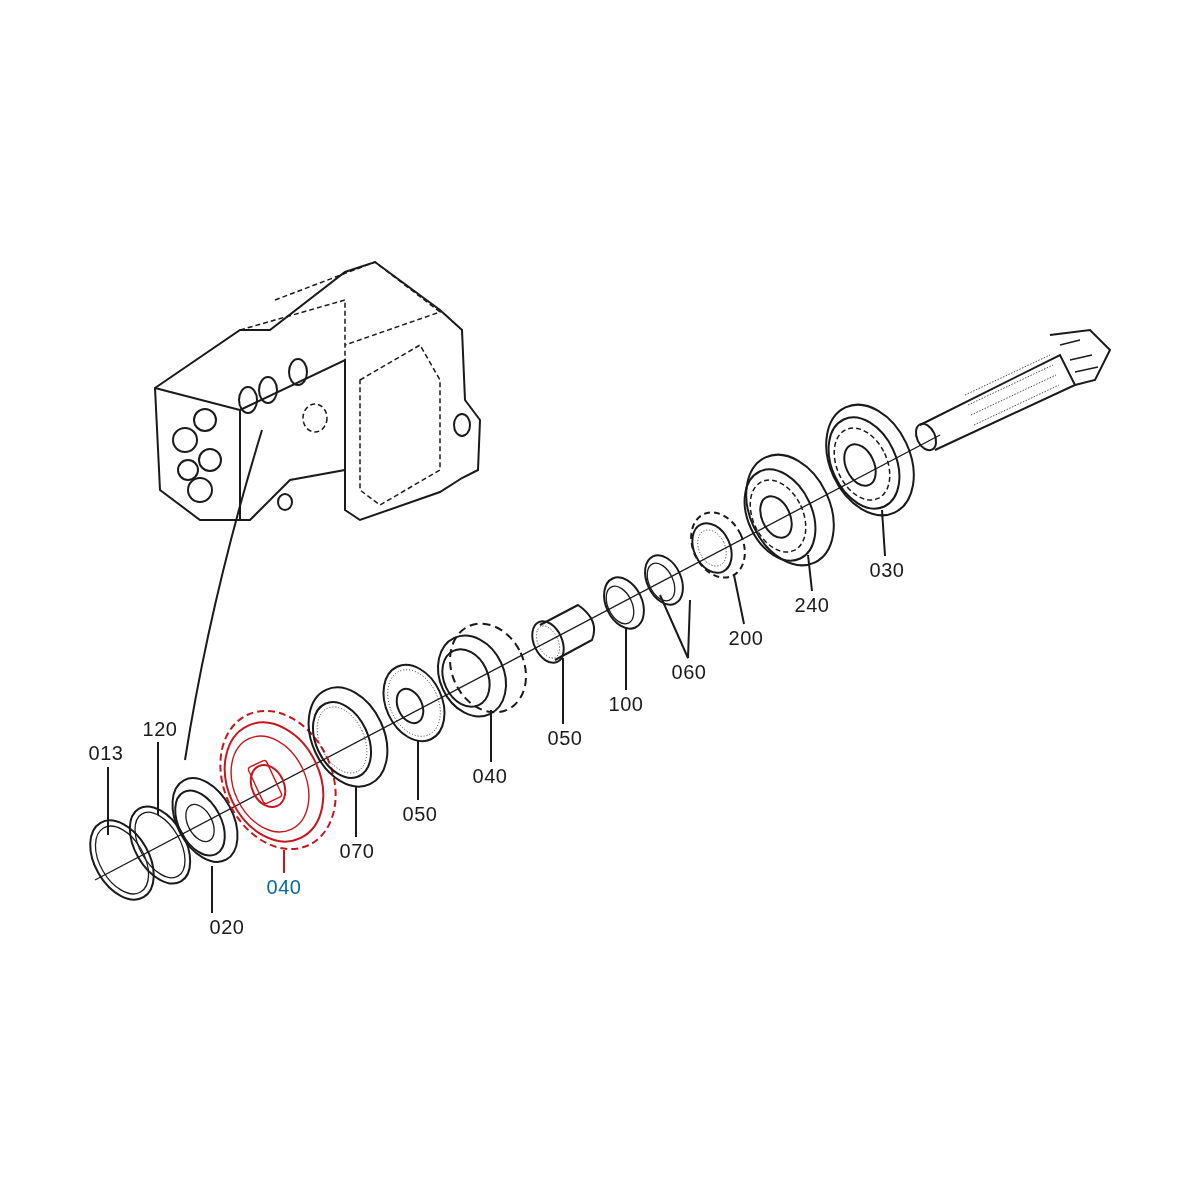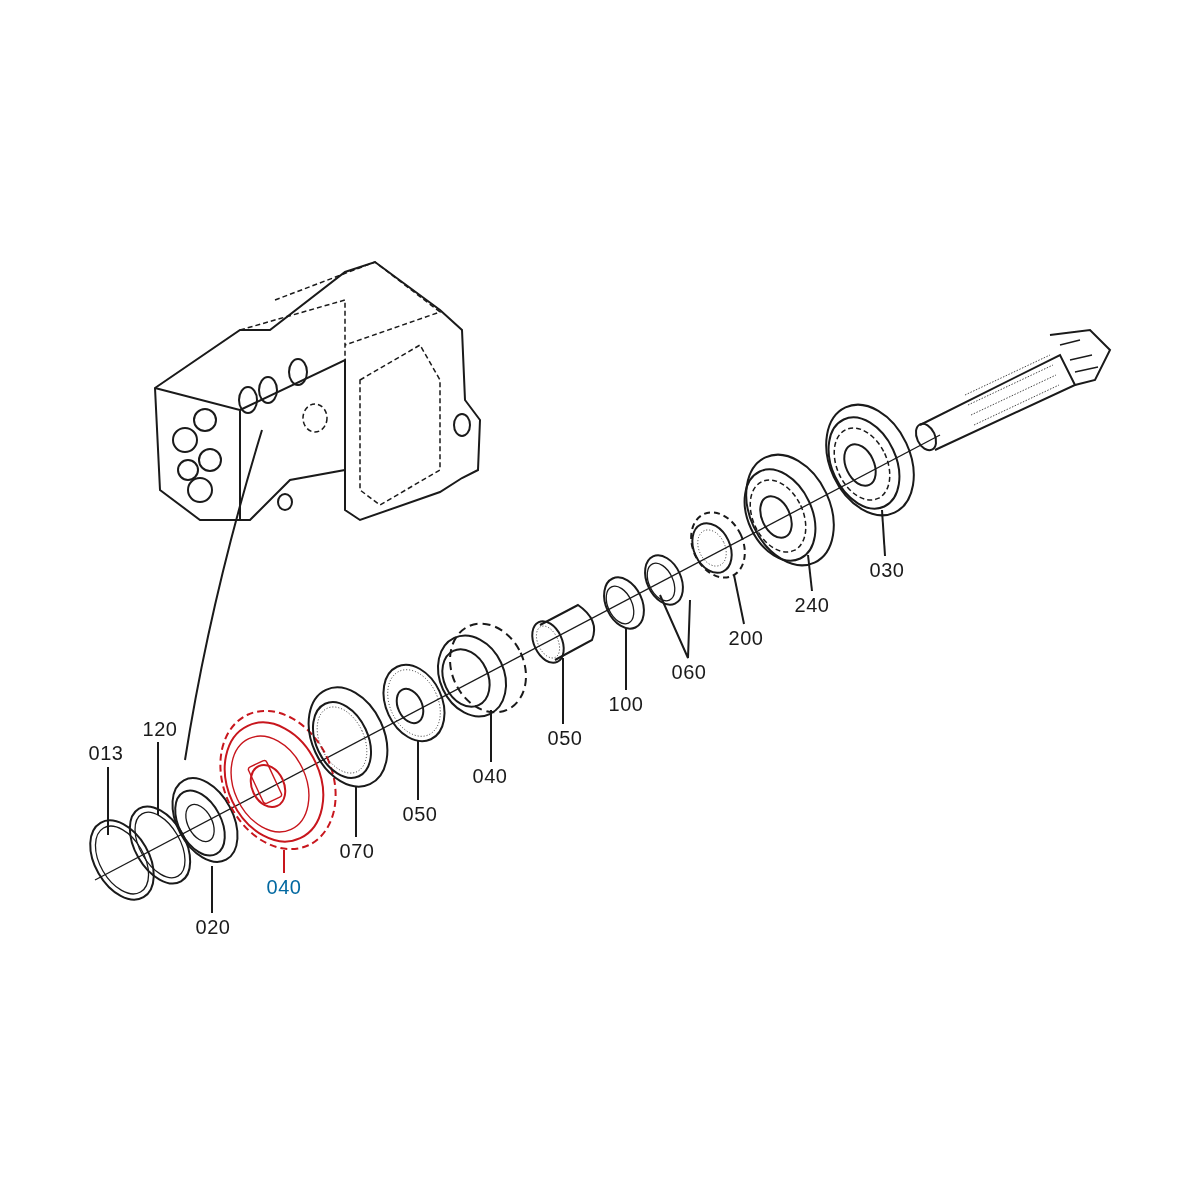--- a/index.html
+++ b/index.html
@@ -142,21 +142,21 @@
       <line class="k" x1="626" y1="628" x2="626" y2="690"></line>
       <path class="k" d="M660 595 L688 658 L690 600"></path>
       <line class="k" x1="734" y1="575" x2="744" y2="624"></line>
       <line class="k" x1="808" y1="555" x2="812" y2="591"></line>
       <line class="k" x1="882" y1="510" x2="885" y2="556"></line>
     </g>
   </svg>
 
   <div class="lbl" style="left:106px;top:742px">013</div>
   <div class="lbl" style="left:160px;top:718px">120</div>
-  <div class="lbl" style="left:213px;top:916px">020</div>
+  <div class="lbl" style="left:227px;top:916px">020</div>
   <div class="lbl hl" style="left:284px;top:876px">040</div>
   <div class="lbl" style="left:357px;top:840px">070</div>
   <div class="lbl" style="left:420px;top:803px">050</div>
   <div class="lbl" style="left:490px;top:765px">040</div>
   <div class="lbl" style="left:565px;top:727px">050</div>
   <div class="lbl" style="left:626px;top:693px">100</div>
   <div class="lbl" style="left:689px;top:661px">060</div>
   <div class="lbl" style="left:746px;top:627px">200</div>
   <div class="lbl" style="left:812px;top:594px">240</div>
   <div class="lbl" style="left:887px;top:559px">030</div>

